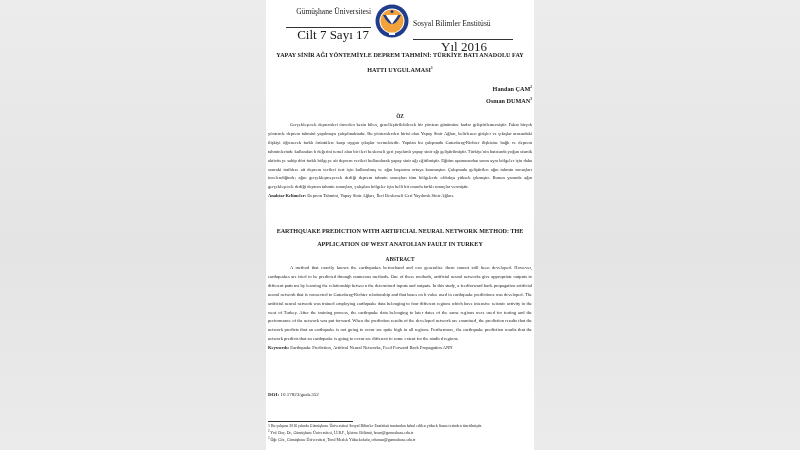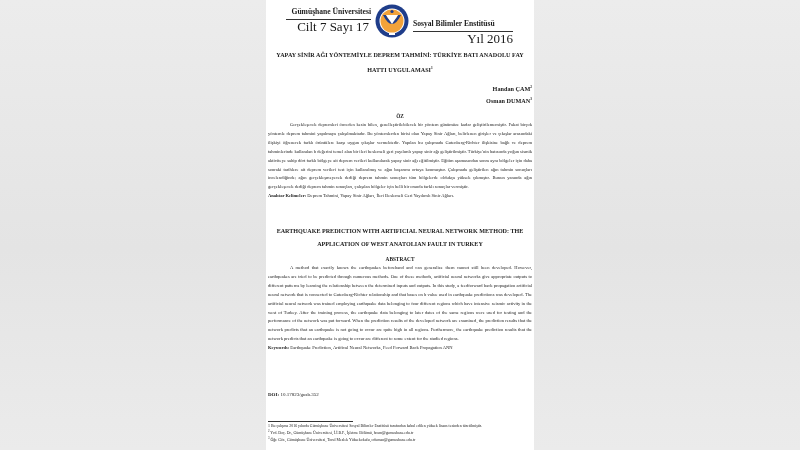--- a/index.html
+++ b/index.html
@@ -14,23 +14,23 @@
     background: linear-gradient(180deg, #ececec 0%, #e4e4e4 55%, #ebebeb 100%); }
   .bg-right { position: absolute; right: 0; top: 0; width: 267px; height: 450px;
     background: linear-gradient(180deg, #ececec 0%, #e4e4e4 55%, #ebebeb 100%); }
   .page {
     position: absolute; left: 266px; top: 0; width: 268px; height: 450px;
     background: #ffffff; overflow: hidden;
   }
   .hdr { position: absolute; top: 4px; left: 0; width: 268px; height: 34px; }
   .hdr-left { position: absolute; left: 20px; top: 3px; width: 85px; text-align: right; }
   .hdr-right { position: absolute; left: 147px; top: 3px; width: 100px; text-align: left; margin-top: 12px; }
-  .hdr-line1 { font-size: 7.6px; font-weight: bold; line-height: 10px; padding-bottom: 2px; border-bottom: 0.6px solid #333; white-space: nowrap; }
+  .hdr-line1 { font-size: 7.6px; font-weight: normal; line-height: 10px; padding-bottom: 10px; border-bottom: 0.6px solid #333; white-space: nowrap; }
   .hdr-line2 { font-size: 13px; font-weight: normal; line-height: 10px; margin-top: 2px; white-space: nowrap; }
-  .hdr-right .hdr-line2 { text-align: right; padding-left: 2px; }
+  .hdr-right .hdr-line2 { text-align: center; padding-left: 2px; }
   .hdr-left .hdr-line2 { text-align: right; padding-right: 2px; }
   .logo { position: absolute; left: 109px; top: 0px; width: 34px; height: 34px; }
 
   .title-tr { position: absolute; top: 49px; left: 2px; width: 264px; text-align: center;
     font-size: 6.1px; font-weight: bold; line-height: 12.5px; letter-spacing: 0.05px; }
   .title-tr sup, .author sup { font-size: 3.5px; }
   .authors { position: absolute; top: 82px; right: 2px; text-align: right; font-size: 6.2px; font-weight: bold; line-height: 11px; }
 
   .sec-head { position: absolute; width: 268px; text-align: center; font-size: 5.3px; font-weight: bold; }
   .para { position: absolute; left: 2px; width: 264px; font-size: 4.55px; line-height: 8.9px; text-align: justify; color: #222; }

